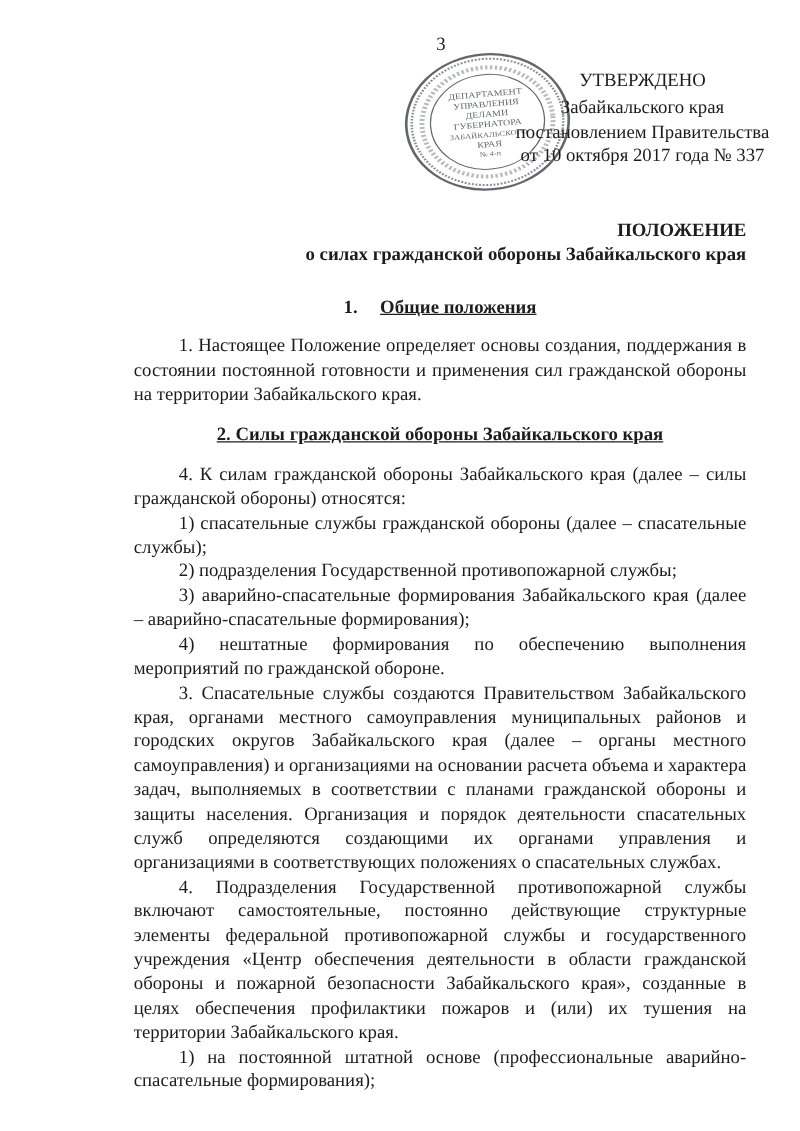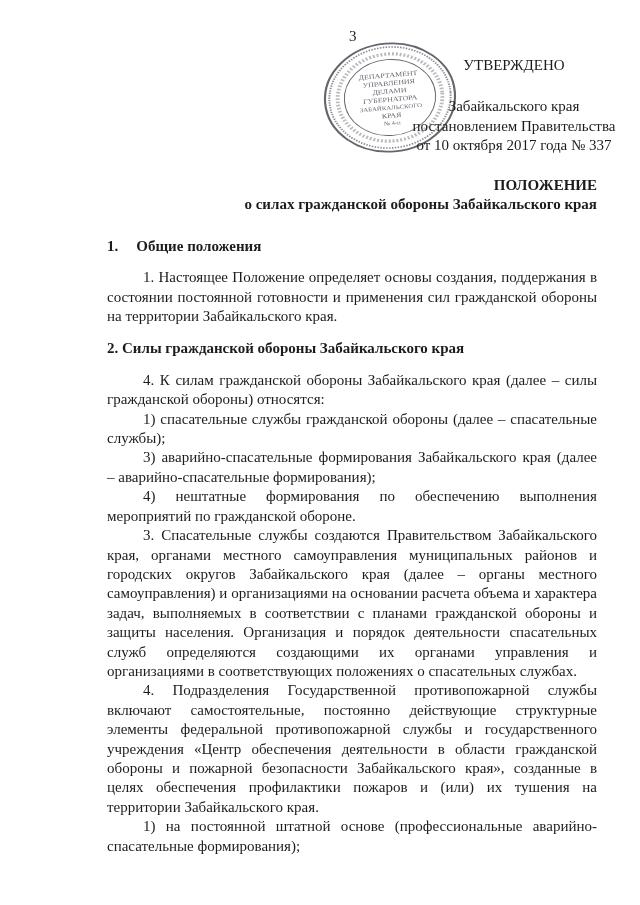--- a/index.html
+++ b/index.html
@@ -25,30 +25,30 @@
     transform:rotate(-5deg);
     z-index:1;
   }
 
   .approval {
     position:absolute; left:404px; top:56px; width:220px;
     text-align:center;
     font-size:15px; line-height:19.4px;
     z-index:2;
   }
-  .approval-line.first { margin-bottom:22px; }
+  .approval-line.first { margin-bottom:2px; }
 
   .content {
     position:relative; z-index:2;
     margin:0 43px 0 107px;
     padding-top:176px;
     font-size:15px; line-height:19.4px;
   }
   .doc-title { text-align:right; font-weight:bold; }
-  .sec-heading { text-align:left; font-weight:bold; }
+  .sec-heading { text-align:center; font-weight:bold;text-decoration:underline; }
   .sec-heading.sec1 { margin-top:22px; }
   .sec-heading.sec1 .sec-num { display:inline-block; margin-right:18px; }
   .sec-heading.sec2 { margin-top:13px; }
   .para {
     text-align:justify;
     text-indent:36px;
   }
   .para.after-heading { margin-top:12px;font-family:Liberation Serif, serif; }
 </style>
 </head>
@@ -91,20 +91,21 @@
     <div class="sec-heading sec1">
       <span class="sec-num">1.</span><span>Общие положения</span>
     </div>
 
     <p class="para after-heading">1. Настоящее Положение определяет основы создания, поддержания в состоянии постоянной готовности и применения сил гражданской обороны на территории Забайкальского края.</p>
 
     <div class="sec-heading sec2">2. Силы гражданской обороны Забайкальского края</div>
 
     <p class="para after-heading">4. К силам гражданской обороны Забайкальского края (далее – силы гражданской обороны) относятся:</p>
     <p class="para">1) спасательные службы гражданской обороны (далее – спасательные службы);</p>
+    <p class="para">2) подразделения Государственной противопожарной службы;</p>
     <p class="para">3) аварийно-спасательные формирования Забайкальского края (далее – аварийно-спасательные формирования);</p>
     <p class="para">4) нештатные формирования по обеспечению выполнения мероприятий по гражданской обороне.</p>
     <p class="para">3. Спасательные службы создаются Правительством Забайкальского края, органами местного самоуправления муниципальных районов и городских округов Забайкальского края (далее – органы местного самоуправления) и организациями на основании расчета объема и характера задач, выполняемых в соответствии с планами гражданской обороны и защиты населения. Организация и порядок деятельности спасательных служб определяются создающими их органами управления и организациями в соответствующих положениях о спасательных службах.</p>
     <p class="para">4. Подразделения Государственной противопожарной службы включают самостоятельные, постоянно действующие структурные элементы федеральной противопожарной службы и государственного учреждения «Центр обеспечения деятельности в области гражданской обороны и пожарной безопасности Забайкальского края», созданные в целях обеспечения профилактики пожаров и (или) их тушения на территории Забайкальского края.</p>
     <p class="para">1) на постоянной штатной основе (профессиональные аварийно-спасательные формирования);</p>
 
   </div>
 
 </div>
 

